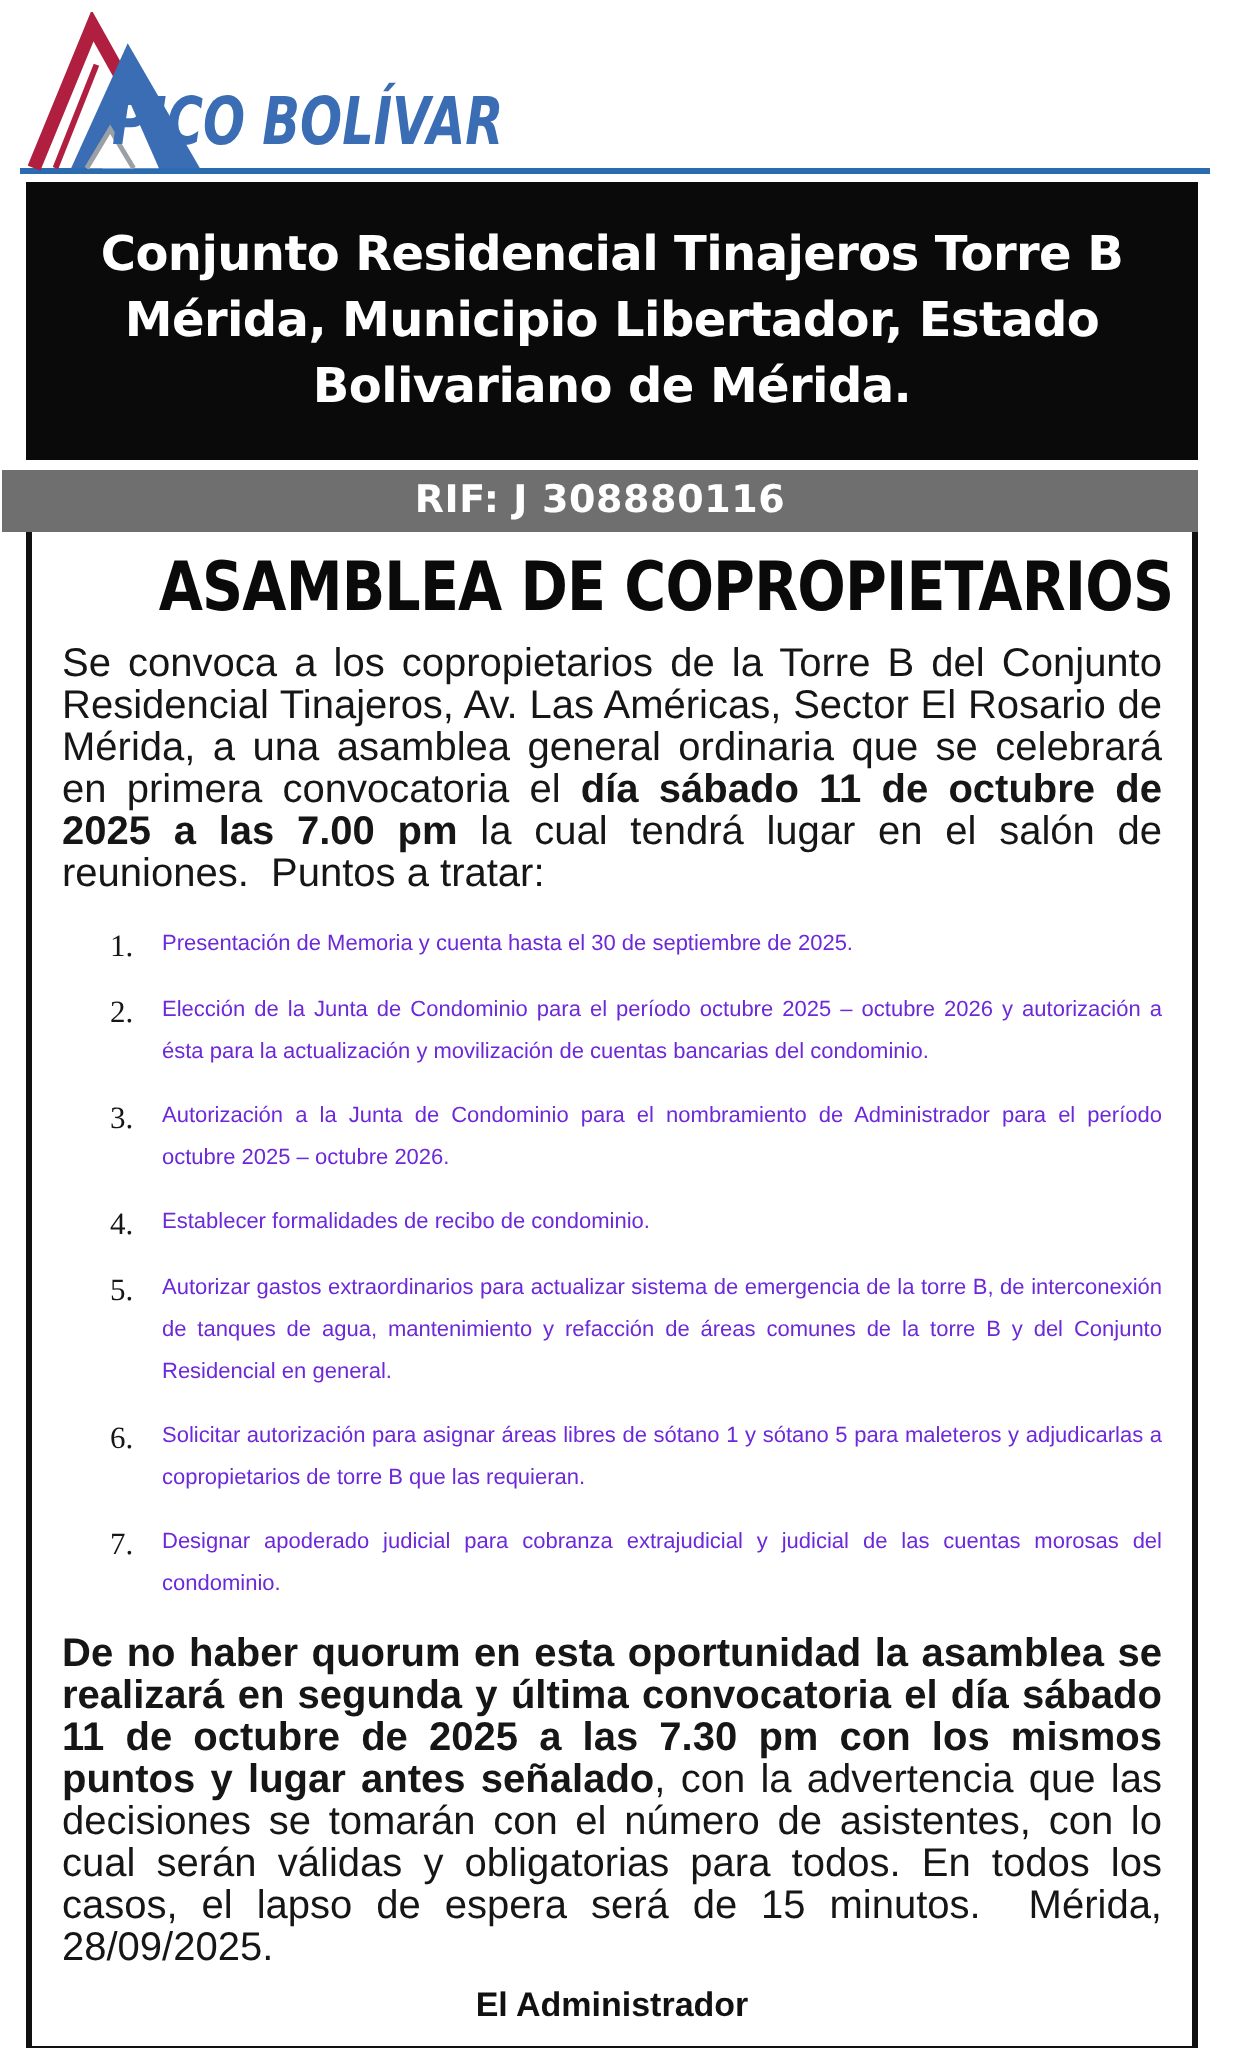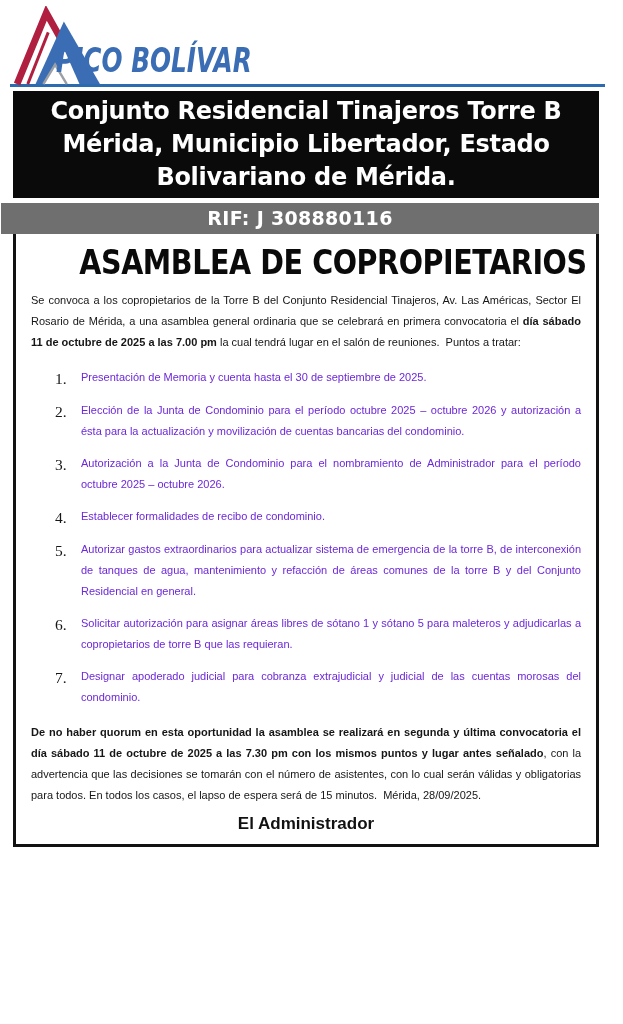--- a/index.html
+++ b/index.html
@@ -26,21 +26,21 @@
   }
   .divider{height:3px;background:var(--accent-blue,#2b6cb0);margin:0 6px 0 10px;}
   
   .black-box{
     margin:4px 12px 0 13px;
     background:var(--box-black,#0a0a0a);
     color:#ffffff;text-align:center;
     padding:4px 8px;
   }
   .black-box .bb-text{
-    display:block;max-width:580px;margin:0 auto;
+    display:block;max-width:580px;margin:16px auto;
     font-family:"DejaVu Sans", sans-serif;
     font-weight:bold;font-size:24px;line-height:33px;
     letter-spacing:-0.3px;
   }
   
   .rif-bar{
     margin:5px 12px 0 1px;height:31px;line-height:31px;
     background:var(--bar-gray,#6f6f6f);color:#fff;text-align:center;
     font-family:"DejaVu Sans", sans-serif;font-weight:bold;font-size:19px;
     letter-spacing:0.3px;
@@ -56,21 +56,21 @@
     margin:2px 16px 8px 0;text-align:center;white-space:nowrap;
   }
   .notice-title .condensed{
     display:inline-block;
     font-family:"DejaVu Sans", sans-serif;font-weight:bold;
     font-size:34px;line-height:40px;letter-spacing:-0.5px;
     color:#0a0a0a;
     transform:scaleX(0.84);transform-origin:center;
   }
   .body-text{
-    font-size:11px;line-height:21px;text-align:justify;
+    font-size:20px;line-height:21px;text-align:justify;
     margin:0 0 12px 0;color:#161616;
   }
   .agenda{margin:14px 0 2px 24px;}
   .agenda-item{display:flex;margin-bottom:11px;}
   .agenda-num{
     flex:0 0 26px;
     font-family:"Liberation Serif", serif;
     font-size:15.5px;line-height:21px;padding-top:1px;color:#161616;
   }
   .agenda-text{

